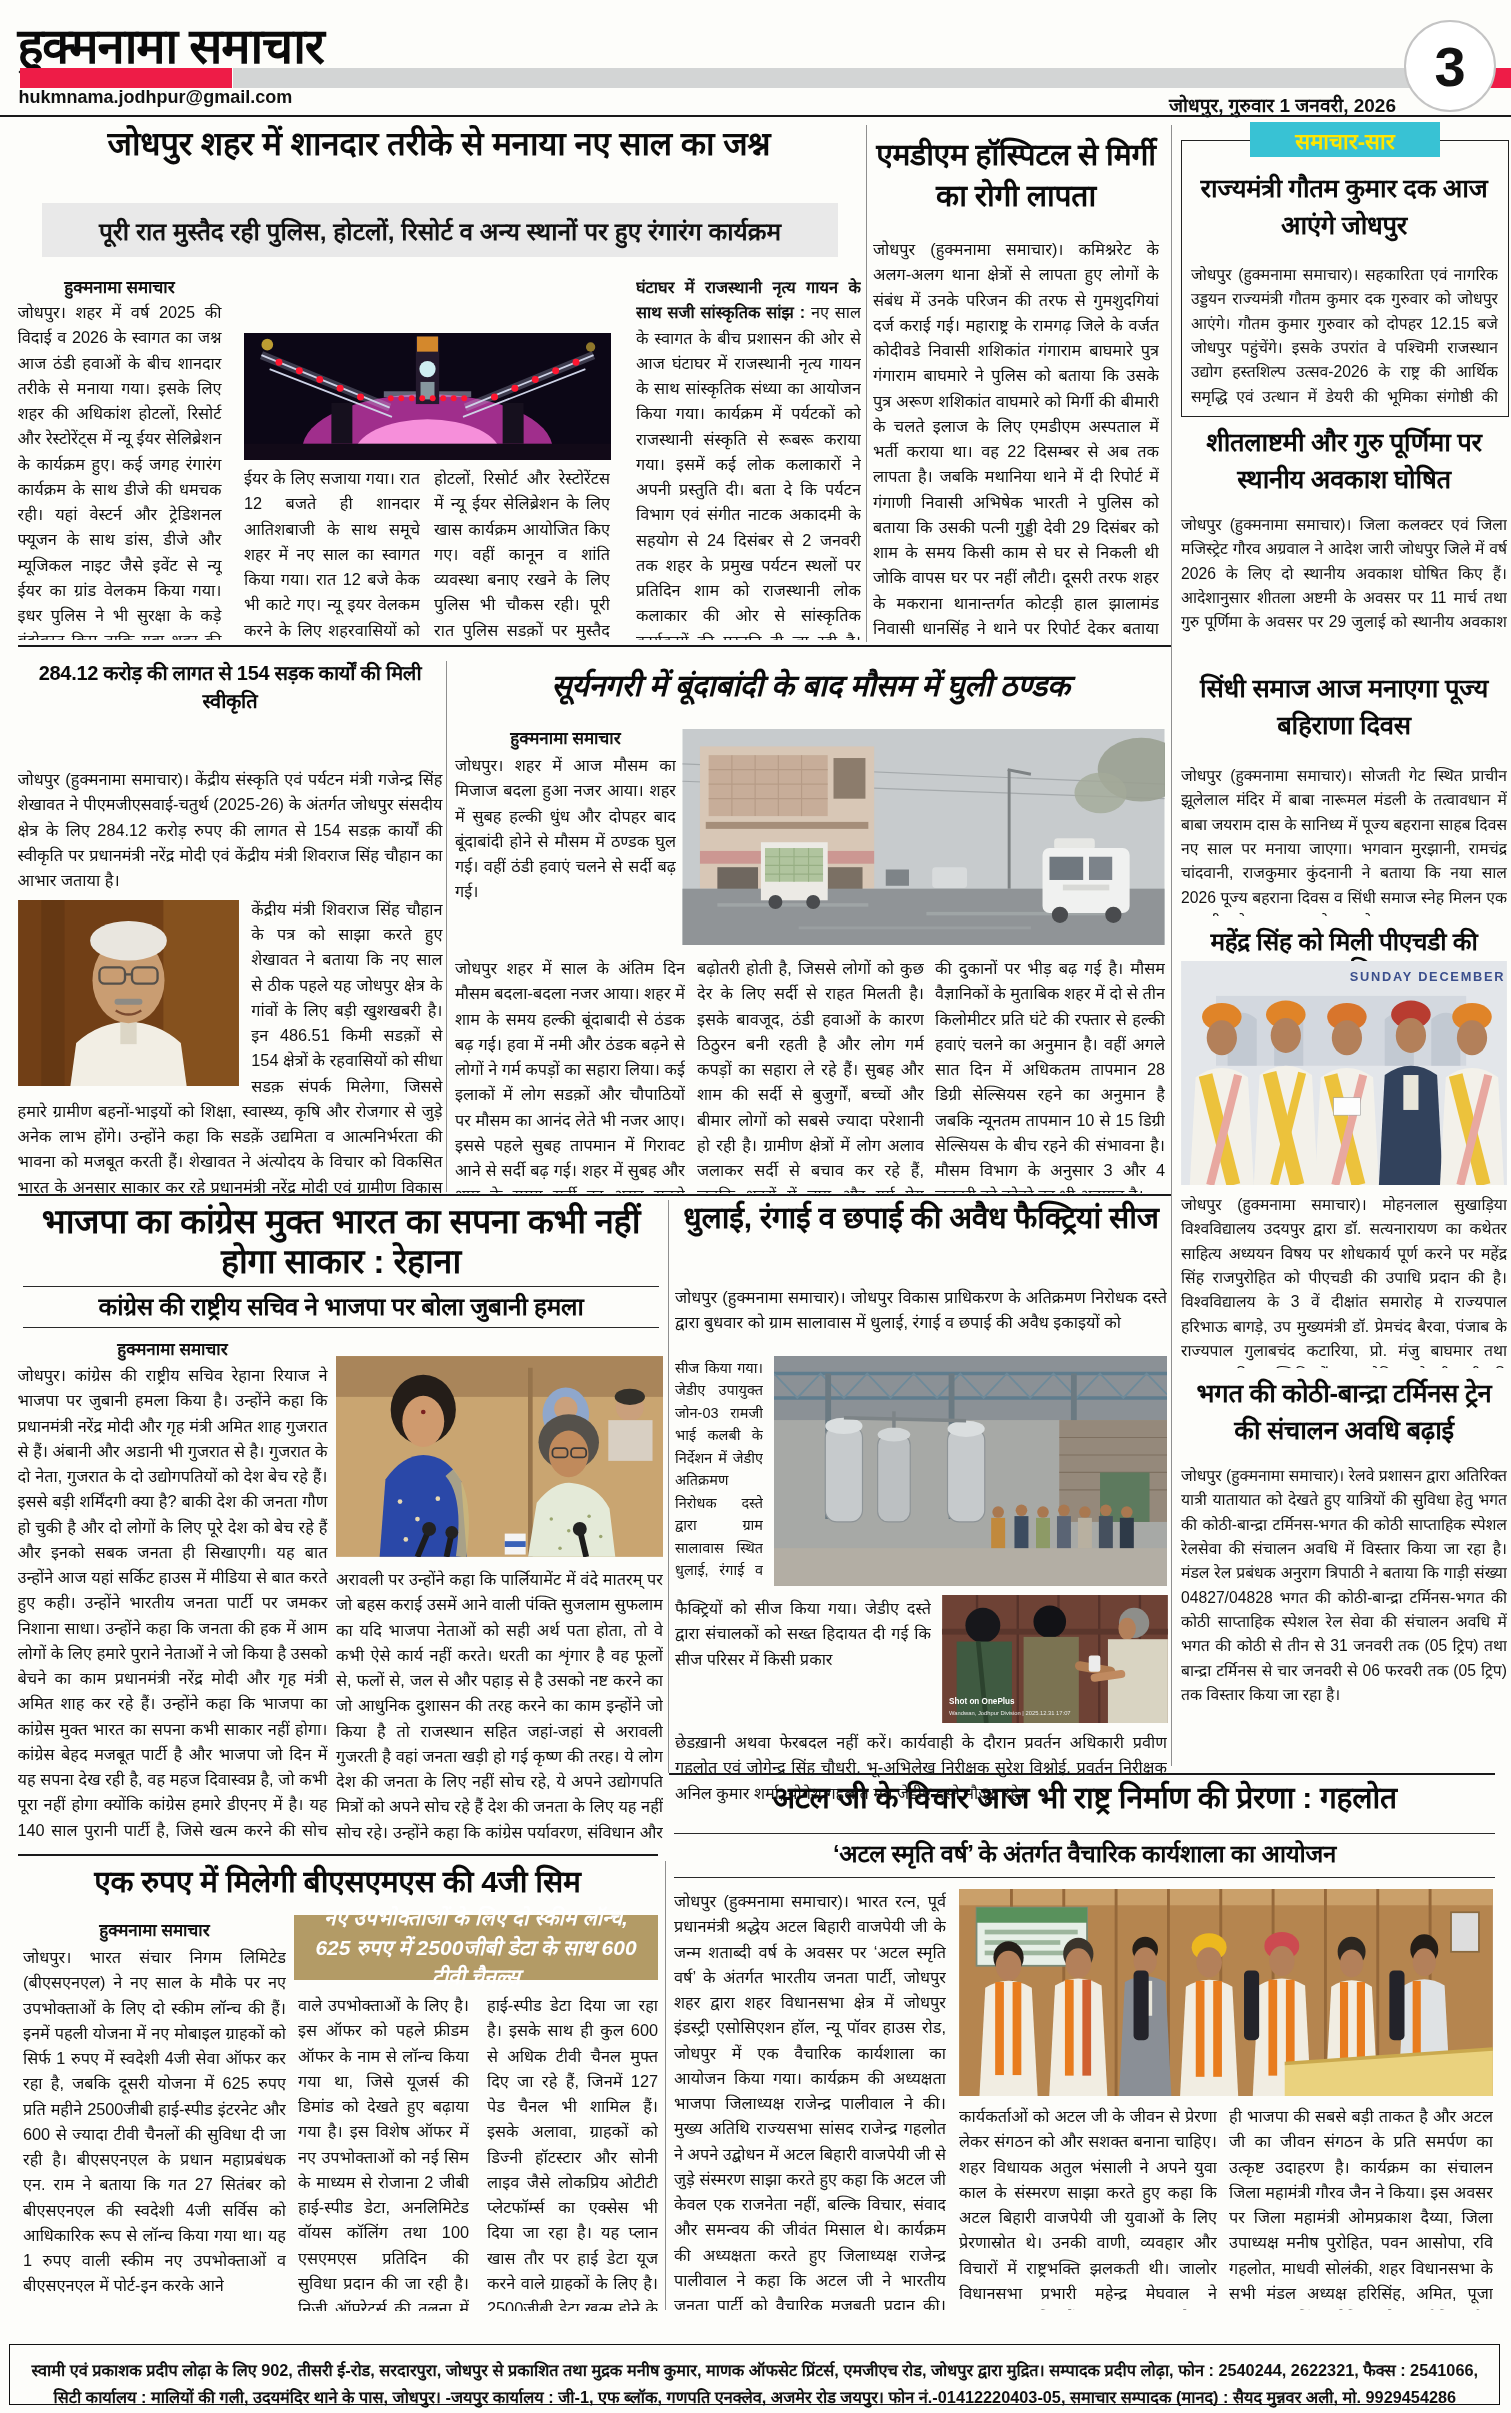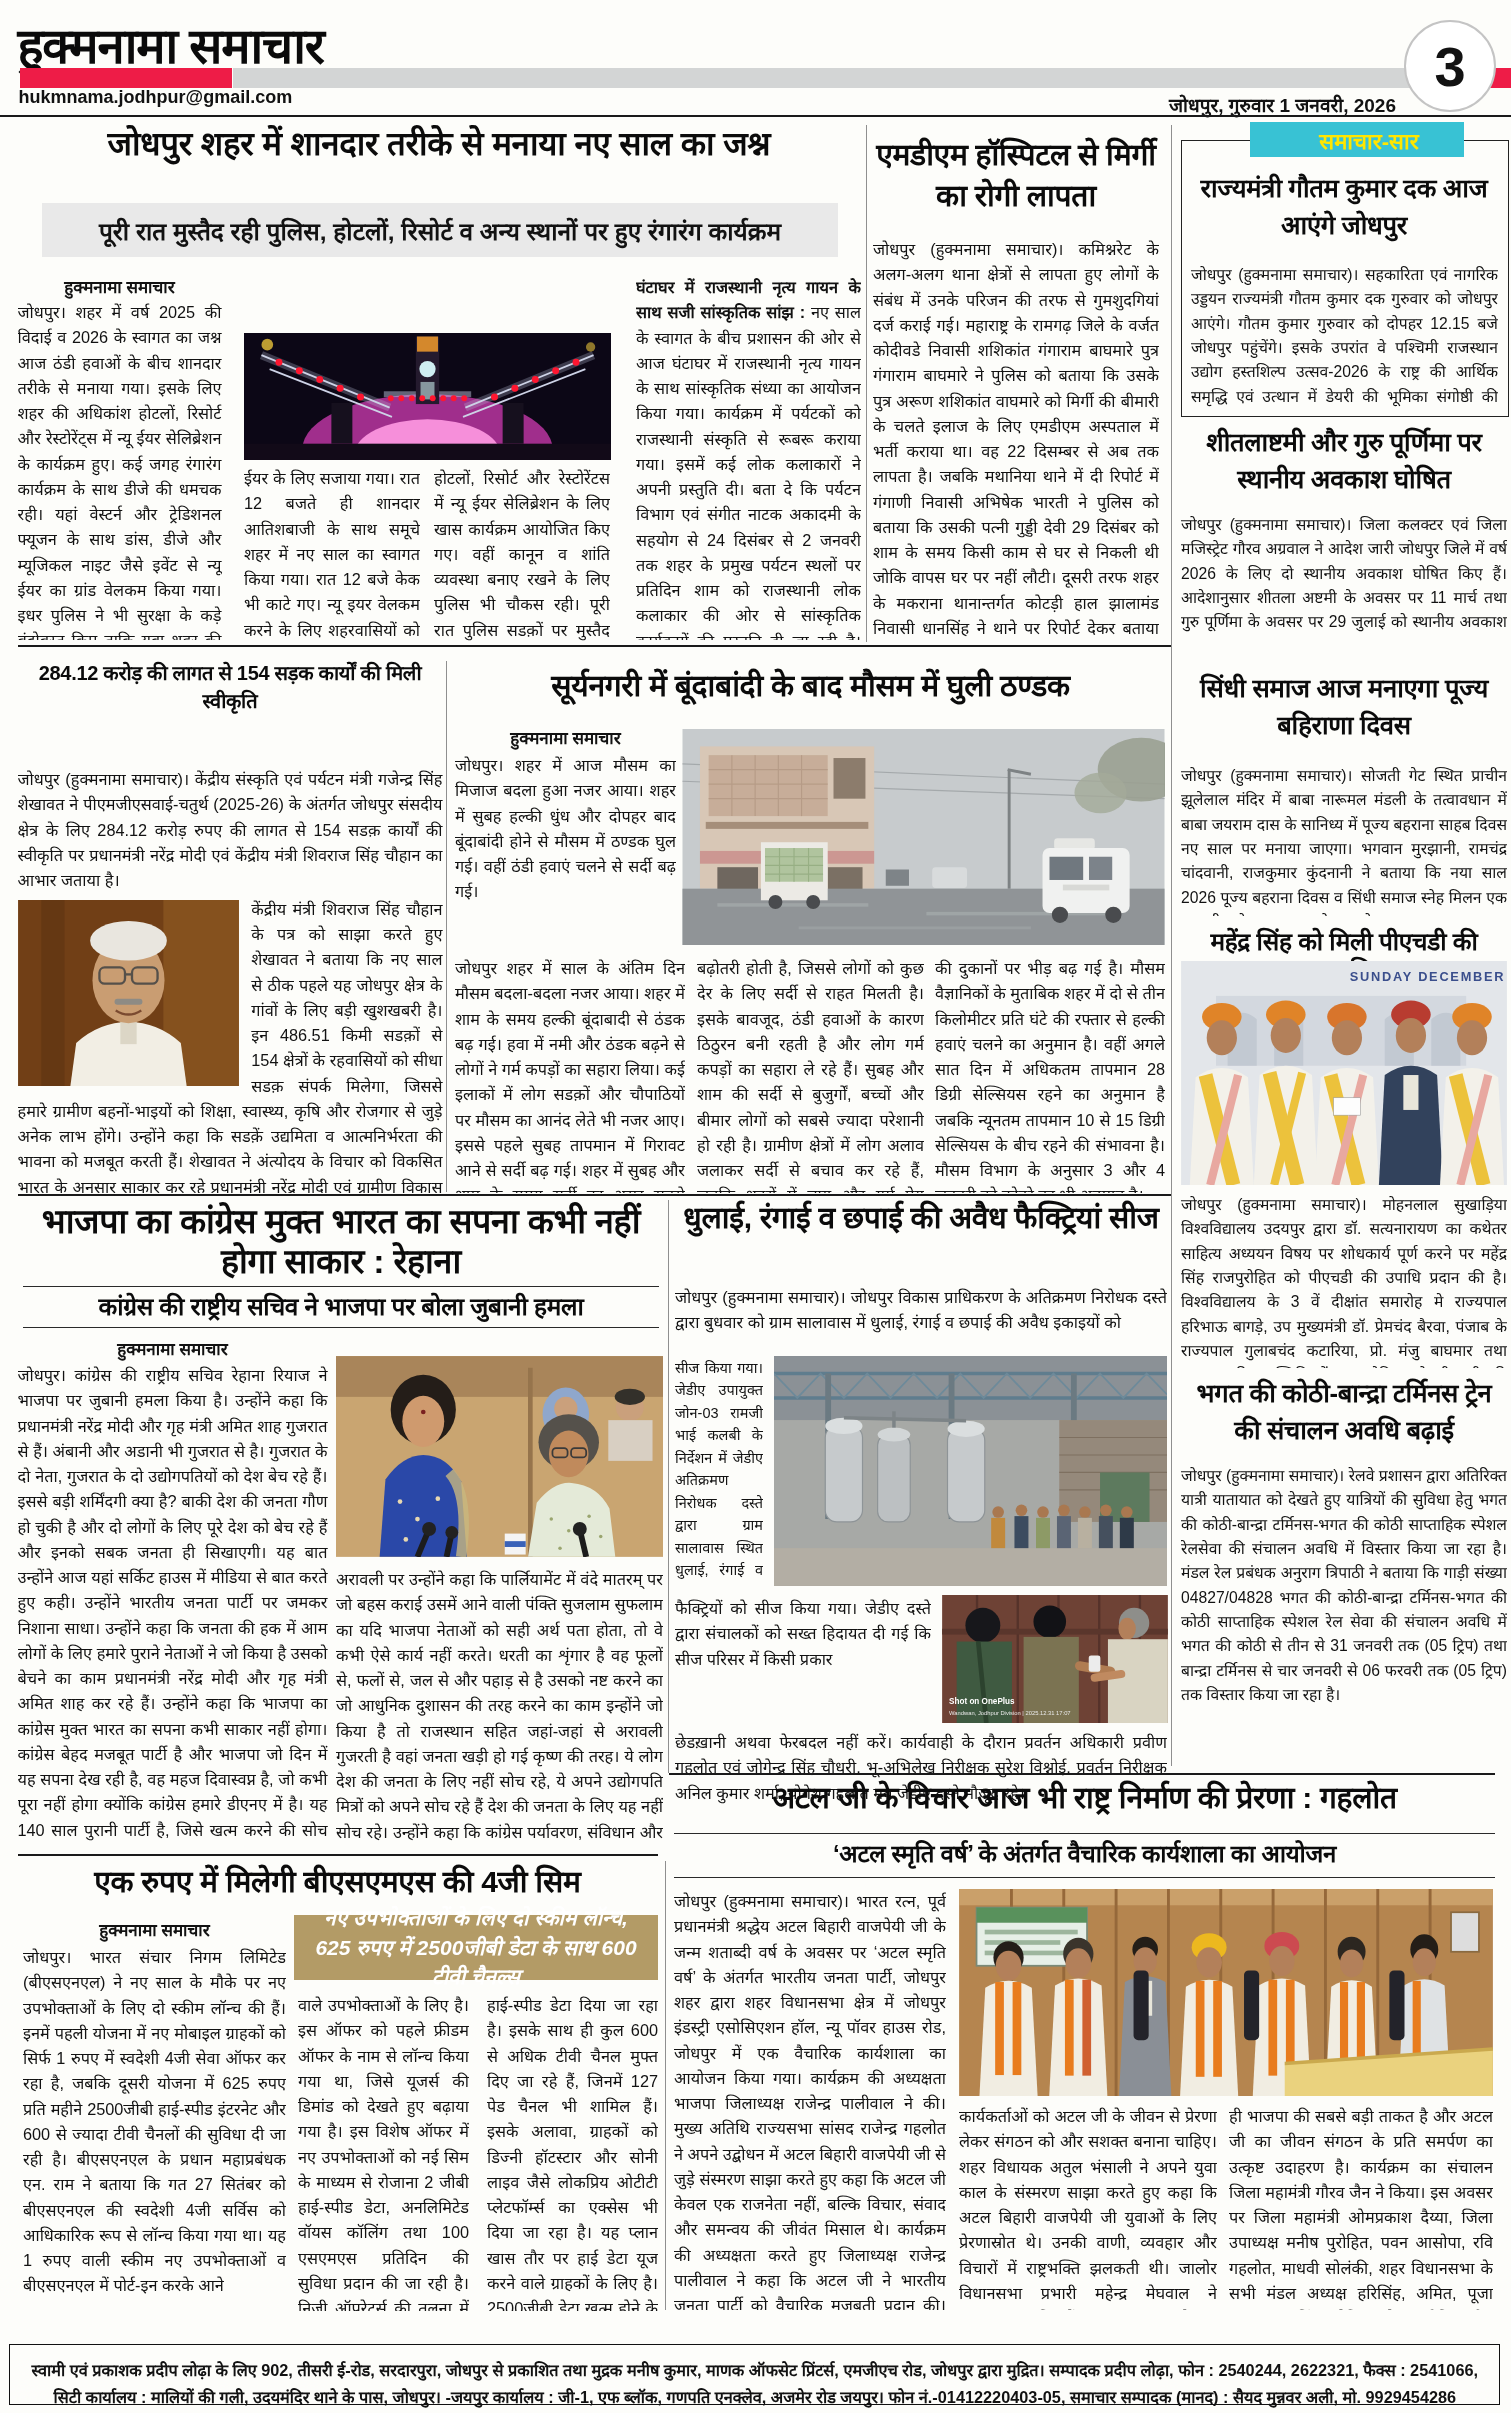--- a/index.html
+++ b/index.html
@@ -92,21 +92,21 @@
   <div class="abs body" style="left:244px;top:466px;width:176px;height:175px;">ईयर के लिए सजाया गया। रात 12 बजते ही शानदार आतिशबाजी के साथ समूचे शहर में नए साल का स्वागत किया गया। रात 12 बजे केक भी काटे गए। न्यू इयर वेलकम करने के लिए शहरवासियों को डांस ग्रुप से लेकर कई सेलिब्रिटिज के साथ थिरकने का मौका मिला। शहर की</div>
   <div class="abs body" style="left:434px;top:466px;width:176px;height:175px;">होटलों, रिसोर्ट और रेस्टोरेंटस में न्यू ईयर सेलिब्रेशन के लिए खास कार्यक्रम आयोजित किए गए। वहीं कानून व शांति व्यवस्था बनाए रखने के लिए पुलिस भी चौकस रही। पूरी रात पुलिस सडक़ों पर मुस्तैद रही। पूरे शहर में शाम से लेकर रात तक सुरक्षा के पुख्ता इंतजाम किए गए।</div>
   <div class="abs body" style="left:636px;top:275px;width:225px;height:365px;"><span class="b">घंटाघर में राजस्थानी नृत्य गायन के साथ सजी सांस्कृतिक सांझ :</span> <span>नए साल के स्वागत के बीच प्रशासन की ओर से आज घंटाघर में राजस्थानी नृत्य गायन के साथ सांस्कृतिक संध्या का आयोजन किया गया। कार्यक्रम में पर्यटकों को राजस्थानी संस्कृति से रूबरू कराया गया। इसमें कई लोक कलाकारों ने अपनी प्रस्तुति दी। बता दे कि पर्यटन विभाग एवं संगीत नाटक अकादमी के सहयोग से 24 दिसंबर से 2 जनवरी तक शहर के प्रमुख पर्यटन स्थलों पर प्रतिदिन शाम को राजस्थानी लोक कलाकार की ओर से सांस्कृतिक कार्यक्रमों की प्रस्तुति दी जा रही है। इसी कड़ी में यह सांस्कृतिक कार्यक्रम आयोजित किया गया।</span></div>
 
   <div class="abs rule-v" style="left:866px;top:125px;height:517px;"></div>
   <div class="abs hl" style="left:873px;top:135px;width:286px;font-size:30px;line-height:1.35;">एमडीएम हॉस्पिटल से मिर्गी का रोगी लापता</div>
   <div class="abs body" style="left:873px;top:237px;width:286px;height:406px;">जोधपुर (हुक्मनामा समाचार)। कमिश्नरेट के अलग-अलग थाना क्षेत्रों से लापता हुए लोगों के संबंध में उनके परिजन की तरफ से गुमशुदगियां दर्ज कराई गई। महाराष्ट्र के रामगढ़ जिले के वर्जत कोदीवडे निवासी शशिकांत गंगाराम बाघमारे पुत्र गंगाराम बाघमारे ने पुलिस को बताया कि उसके पुत्र अरूण शशिकांत वाघमारे को मिर्गी की बीमारी के चलते इलाज के लिए एमडीएम अस्पताल में भर्ती कराया था। वह 22 दिसम्बर से अब तक लापता है। जबकि मथानिया थाने में दी रिपोर्ट में गंगाणी निवासी अभिषेक भारती ने पुलिस को बताया कि उसकी पत्नी गुड्डी देवी 29 दिसंबर को शाम के समय किसी काम से घर से निकली थी जोकि वापस घर पर नहीं लौटी। दूसरी तरफ शहर के मकराना थानान्तर्गत कोटड़ी हाल झालामंड निवासी धानसिंह ने थाने पर रिपोर्ट देकर बताया कि 25 दिसंबर को उसका पुत्र सुरेन्द्र सिंह घर से बिना बताए निकल गया। वह अब तक वापस नहीं लौटा। मामले में शास्त्रीनगर थाने में गुमशुदगी दर्ज कराई गई।</div>
 
   <div class="abs rule-v" style="left:1171px;top:125px;height:1641px;"></div>
   <div class="abs digest-box" style="left:1181px;top:140px;width:326px;height:275px;"></div>
-  <div class="abs badge" style="left:1250px;top:122px;width:190px;height:35px;background:#38c2d4;color:#ffe600;font-size:22px;padding-left:24px;">समाचार-सार</div>
+  <div class="abs badge" style="left:1250px;top:122px;width:190px;height:35px;background:#38c2d4;color:#ffe600;font-size:22px;">समाचार-सार</div>
   <div class="abs hl" style="left:1187px;top:170px;width:314px;font-size:25.6px;line-height:1.45;">राज्यमंत्री गौतम कुमार दक आज आएंगे जोधपुर</div>
   <div class="abs body" style="left:1191px;top:263px;width:307px;height:145px;font-size:15.7px;">जोधपुर (हुक्मनामा समाचार)। सहकारिता एवं नागरिक उड्डयन राज्यमंत्री गौतम कुमार दक गुरुवार को जोधपुर आएंगे। गौतम कुमार गुरुवार को दोपहर 12.15 बजे जोधपुर पहुंचेंगे। इसके उपरांत वे पश्चिमी राजस्थान उद्योग हस्तशिल्प उत्सव-2026 के राष्ट्र की आर्थिक समृद्धि एवं उत्थान में डेयरी की भूमिका संगोष्ठी की अध्यक्षता करेंगे। कार्यक्रम के उपरांत वे दोपहर 01.15 बजे जयपुर के लिए प्रस्थान करेंगे।</div>
 
   <div class="abs hl" style="left:1181px;top:424px;width:326px;font-size:25.6px;line-height:1.45;">शीतलाष्टमी और गुरु पूर्णिमा पर स्थानीय अवकाश घोषित</div>
   <div class="abs body" style="left:1181px;top:513px;width:326px;height:125px;font-size:15.7px;">जोधपुर (हुक्मनामा समाचार)। जिला कलक्टर एवं जिला मजिस्ट्रेट गौरव अग्रवाल ने आदेश जारी जोधपुर जिले में वर्ष 2026 के लिए दो स्थानीय अवकाश घोषित किए हैं। आदेशानुसार शीतला अष्टमी के अवसर पर 11 मार्च तथा गुरु पूर्णिमा के अवसर पर 29 जुलाई को स्थानीय अवकाश रहेगा। इन दोनों अवसरों पर जोधपुर जिले के समस्त शासकीय कार्यालयों एवं शिक्षण संस्थानों में स्थानीय अवकाश रहेगा।</div>
 
   <div class="abs hl" style="left:1181px;top:670px;width:326px;font-size:25.6px;line-height:1.45;">सिंधी समाज आज मनाएगा पूज्य बहिराणा दिवस</div>
   <div class="abs body" style="left:1181px;top:764px;width:326px;height:152px;font-size:15.7px;">जोधपुर (हुक्मनामा समाचार)। सोजती गेट स्थित प्राचीन झूलेलाल मंदिर में बाबा नारूमल मंडली के तत्वावधान में बाबा जयराम दास के सानिध्य में पूज्य बहराना साहब दिवस नए साल पर मनाया जाएगा। भगवान मुरझानी, रामचंद्र चांदवानी, राजकुमार कुंदनानी ने बताया कि नया साल 2026 पूज्य बहराना दिवस व सिंधी समाज स्नेह मिलन एक जनवरी को भगवान झूलेलाल के साथ मनाया जाएगा। आयोजन में शाम को छह बजे से बहराना साहब व 7.30 बजे महाआरती होगी व साथ ही नए साल का कैलेंडर विमोचन भी किया जाएगा।</div>
 
   <div class="abs hl" style="left:1181px;top:928px;width:326px;font-size:24.4px;">महेंद्र सिंह को मिली पीएचडी की उपाधि</div>
@@ -171,21 +171,21 @@
       <rect x="140" y="116" width="44" height="28" rx="9" fill="none" stroke="#55504a" stroke-width="4"></rect>
       <rect x="196" y="116" width="44" height="28" rx="9" fill="none" stroke="#55504a" stroke-width="4"></rect>
       <line x1="184" y1="128" x2="196" y2="128" stroke="#55504a" stroke-width="4"></line>
       <rect x="166" y="170" width="48" height="10" rx="5" fill="#8e8b84"></rect>
       <path d="M168,190 Q190,204 212,190" stroke="#7a4a30" stroke-width="4" fill="none"></path>
     </svg>
     <p style="margin:0;">केंद्रीय मंत्री शिवराज सिंह चौहान के पत्र को साझा करते हुए शेखावत ने बताया कि नए साल से ठीक पहले यह जोधपुर क्षेत्र के गांवों के लिए बड़ी खुशखबरी है। इन 486.51 किमी सडक़ों से 154 क्षेत्रों के रहवासियों को सीधा सडक़ संपर्क मिलेगा, जिससे हमारे ग्रामीण बहनों-भाइयों को शिक्षा, स्वास्थ्य, कृषि और रोजगार से जुड़े अनेक लाभ होंगे। उन्होंने कहा कि सडक़ें उद्यमिता व आत्मनिर्भरता की भावना को मजबूत करती हैं। शेखावत ने अंत्योदय के विचार को विकसित भारत के अनुसार साकार कर रहे प्रधानमंत्री नरेंद्र मोदी एवं ग्रामीण विकास को विकास का स्थायी आधार दे रहे केंद्रीय मंत्री शिवराज सिंह चौहान का आभार व्यक्त किया।</p>
   </div>
 
   <div class="abs rule-v" style="left:446px;top:661px;height:531px;"></div>
-  <div class="abs hl" style="left:455px;top:668px;width:711px;font-size:30px;">सूर्यनगरी में बूंदाबांदी के बाद मौसम में घुली ठण्डक</div>
+  <div class="abs hl" style="left:455px;top:668px;width:711px;font-size:30px;font-style:italic;">सूर्यनगरी में बूंदाबांदी के बाद मौसम में घुली ठण्डक</div>
   <div class="abs byline" style="left:455px;top:726px;width:221px;">हुक्मनामा समाचार</div>
   <div class="abs body" style="left:455px;top:753px;width:221px;height:192px;">जोधपुर। शहर में आज मौसम का मिजाज बदला हुआ नजर आया। शहर में सुबह हल्की धुंध और दोपहर बाद बूंदाबांदी होने से मौसम में ठण्डक घुल गई। वहीं ठंडी हवाएं चलने से सर्दी बढ़ गई।</div>
 
   <svg class="abs" style="left:682px;top:729px;" width="483" height="216" viewBox="0 0 830 372">
     <rect width="830" height="372" fill="#c3c7c9"></rect>
     <line x1="0" y1="60" x2="830" y2="95" stroke="#9b9fa2" stroke-width="2"></line>
     <line x1="0" y1="90" x2="830" y2="120" stroke="#9b9fa2" stroke-width="2"></line>
     <ellipse cx="790" cy="70" rx="75" ry="55" fill="#8f9584" opacity="0.9"></ellipse>
     <ellipse cx="720" cy="110" rx="45" ry="35" fill="#9aa08c" opacity="0.8"></ellipse>
     <rect x="30" y="30" width="300" height="245" fill="#d8c2ae"></rect>

